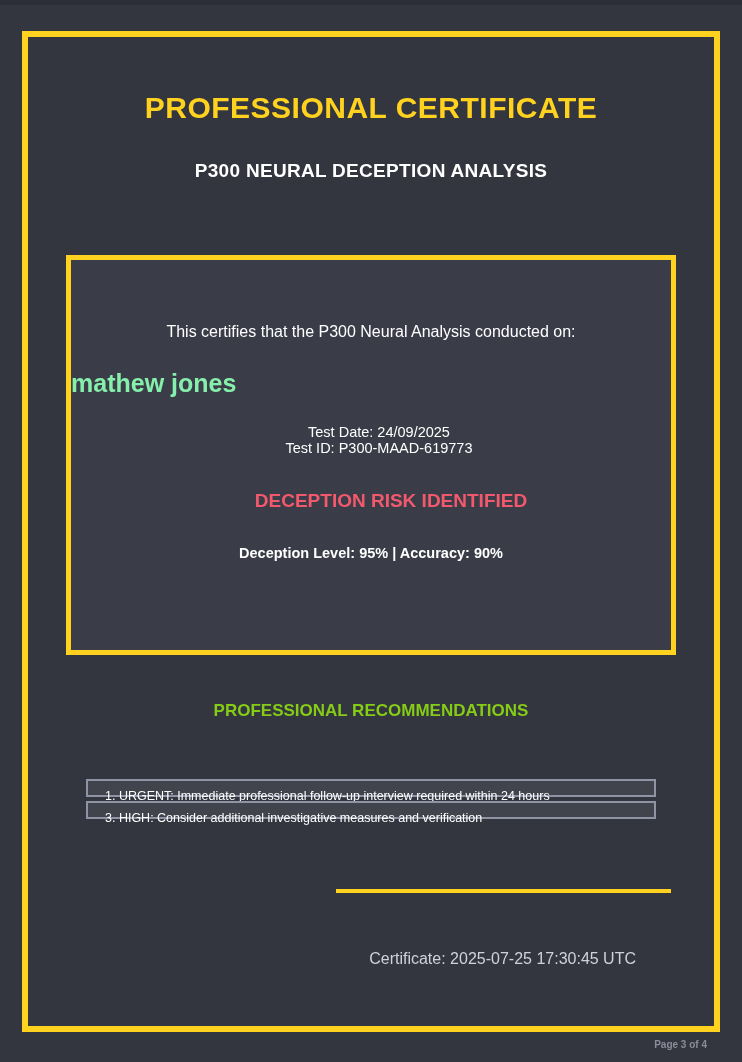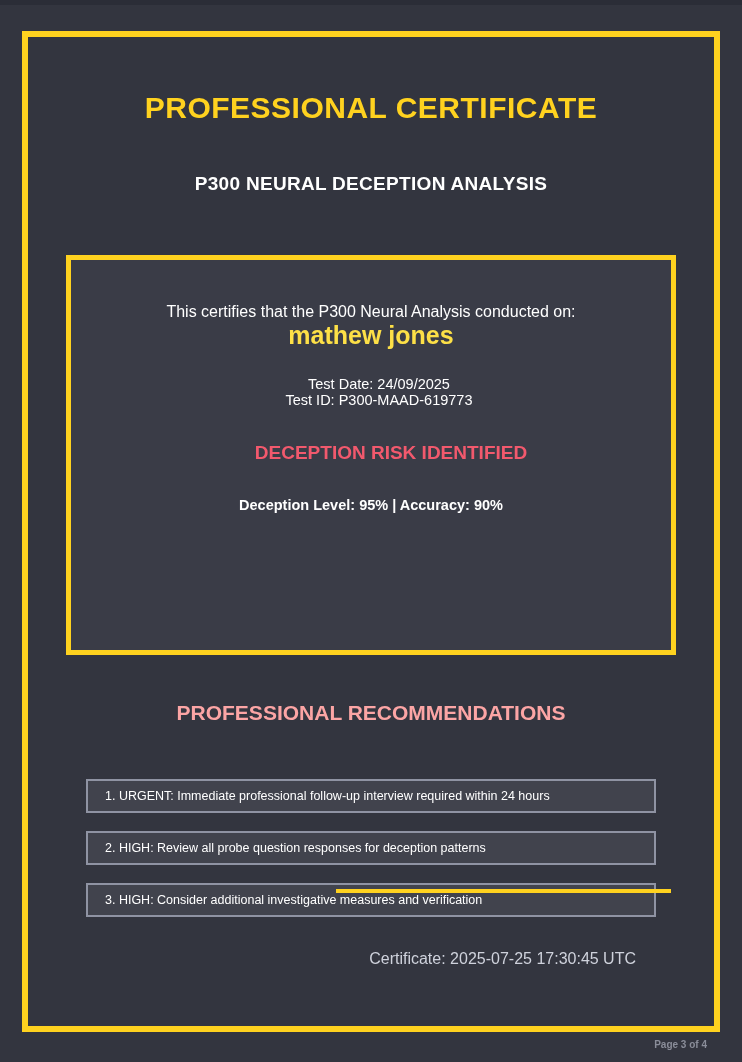--- a/index.html
+++ b/index.html
@@ -55,46 +55,46 @@
     letter-spacing: 0.5px;
     margin-top: 54px;
   }
 
   .cert-subtitle {
     text-align: center;
     color: #ffffff;
     font-size: 19px;
     font-weight: bold;
     letter-spacing: 0.3px;
-    margin-top: 48px;
+    margin-top: 35px;
   }
 
   .detail-box {
     position: absolute;
     left: 38px;
     right: 38px;
     top: 218px;
     height: 400px;
     border: 5px solid #ffd21f;
     box-sizing: border-box;
     background: #3a3c47;
   }
 
   .certifies-line {
     text-align: center;
     font-size: 16px;
     color: #ffffff;
-    margin-top: 43px;
+    margin-top: 63px;
   }
 
   .subject-name {
-    text-align: center;
     font-size: 25px;
     font-weight: bold;
-    color: #fde047;
+    color: #86efac;
+    margin-top: 28px;
   }
 
   .test-line {
     text-align: center;
     font-size: 14.5px;
     color: #ffffff;
     margin-top: 26px;
     padding-left: 16px;
   }
   .test-line.second { margin-top: 0; }
@@ -122,42 +122,42 @@
     font-weight: bold;
     color: #ffffff;
     margin-top: 50px;
   }
 
   .rec-heading {
     position: absolute;
     left: 0; right: 0;
     top: 664px;
     text-align: center;
-    color: #fca5a5;
-    font-size: 21px;
+    color: #84cc16;
+    font-size: 17px;
     font-weight: bold;
   }
 
   .rec-list {
     position: absolute;
     left: 58px;
     right: 58px;
     top: 742px;
   }
 
   .rec-item {
     border: 2px solid #8f93a3;
     background: #41434d;
     box-sizing: border-box;
-    height: 34px;
+    height: 18px;
     line-height: 31px;
     padding-left: 17px;
     font-size: 12.5px;
     color: #ffffff;
-    margin-bottom: 18px;
+    margin-bottom: 4px;
     position: relative;
   }
 
   
   .gold-sliver {
     position: absolute;
     left: 308px;
     top: 852px;
     width: 335px;
     height: 4px;
@@ -207,21 +207,20 @@
         <div class="verdict">DECEPTION RISK IDENTIFIED</div>
 
         <div class="metrics">Deception Level: 95% | Accuracy: 90%</div>
 
       </div>
 
       <div class="rec-heading">PROFESSIONAL RECOMMENDATIONS</div>
 
       <div class="rec-list">
         <div class="rec-item">1. URGENT: Immediate professional follow-up interview required within 24 hours</div>
-        <div class="rec-item">2. HIGH: Review all probe question responses for deception patterns</div>
         <div class="rec-item">3. HIGH: Consider additional investigative measures and verification</div>
       </div>
 
       <div class="gold-sliver"></div>
 
       <div class="cert-stamp">Certificate: 2025-07-25 17:30:45 UTC</div>
     </div>
   </div>
 
   <div class="page-number">Page 3 of 4</div>

